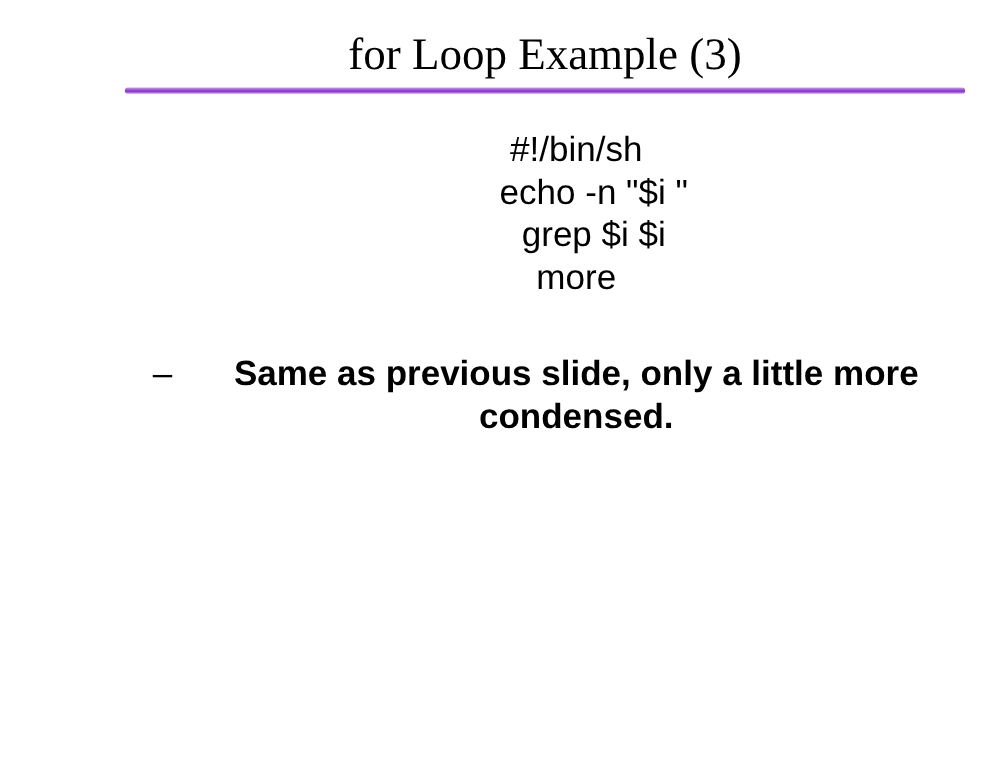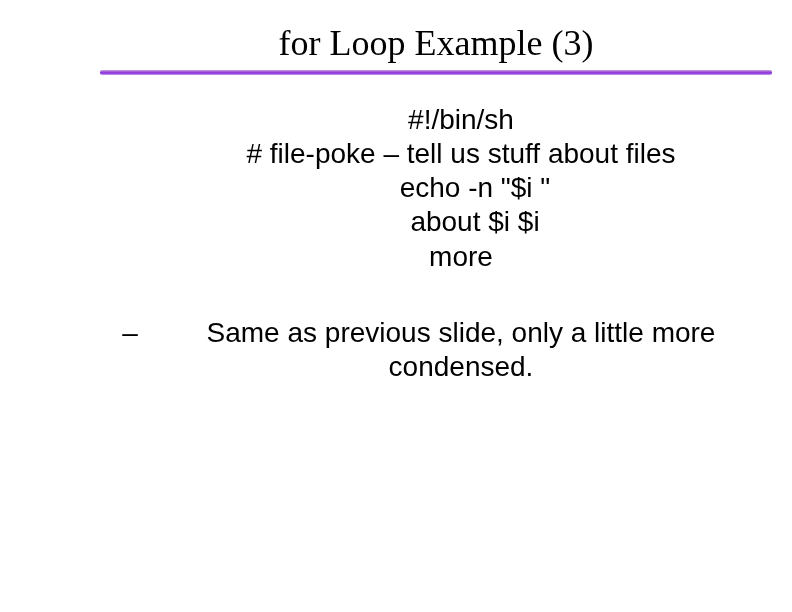--- a/index.html
+++ b/index.html
@@ -53,35 +53,35 @@
   .bullet-row {
     display: flex;
     align-items: flex-start;
   }
   .dash {
     width: 40px;
     flex-shrink: 0;
   }
   .bullet-text {
     flex: 1;
+    font-weight: bold;
   }
 </style>
 </head>
 <body>
 
 <div class="slide">
   <div class="title">for Loop Example (3)</div>
   <div class="underline"></div>
 
   <div class="content">
     <div class="code">
       <div>#!/bin/sh</div>
-      <div># file-poke – tell us stuff about files</div>
       <div class="code-indent">echo -n "$i "</div>
-      <div class="code-indent">about $i $i</div>
+      <div class="code-indent">grep $i $i</div>
       <div>more</div>
     </div>
 
     <div class="bullet-row">
       <div class="dash">–</div>
       <div class="bullet-text">Same as previous slide, only a little more condensed.</div>
     </div>
   </div>
 </div>
 

